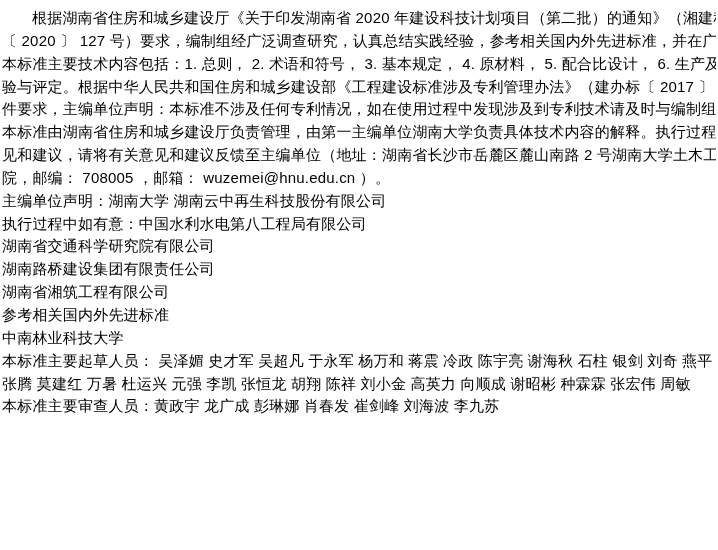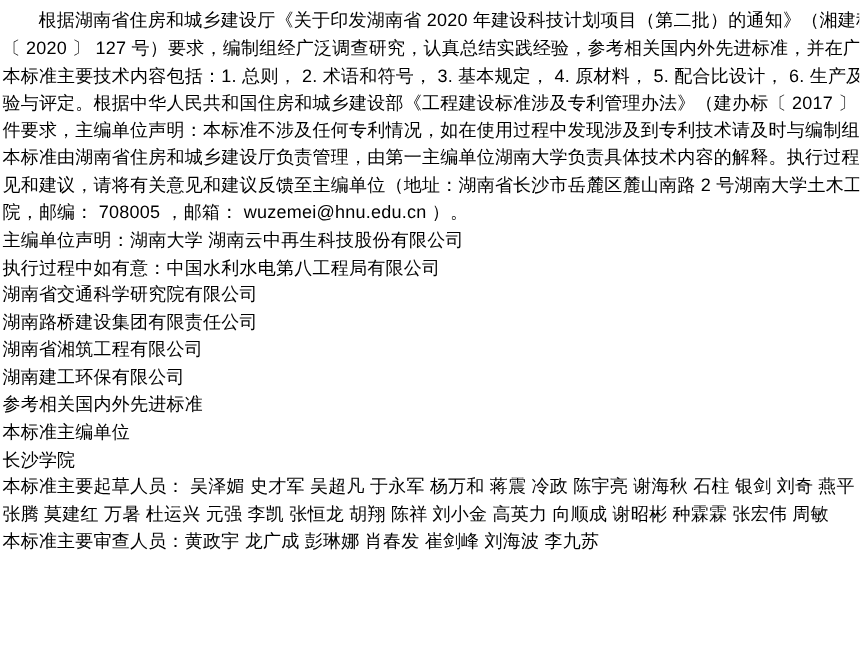--- a/index.html
+++ b/index.html
@@ -43,20 +43,18 @@
   <div class="text-line">验与评定。根据中华人民共和国住房和城乡建设部《工程建设标准涉及专利管理办法》（建办标〔 2017 〕 3 号）文</div>
   <div class="text-line">件要求，主编单位声明：本标准不涉及任何专利情况，如在使用过程中发现涉及到专利技术请及时与编制组联系。</div>
   <div class="text-line">本标准由湖南省住房和城乡建设厅负责管理，由第一主编单位湖南大学负责具体技术内容的解释。执行过程中如有意</div>
   <div class="text-line">见和建议，请将有关意见和建议反馈至主编单位（地址：湖南省长沙市岳麓区麓山南路 2 号湖南大学土木工程学</div>
   <div class="text-line">院，邮编： 708005 ，邮箱： wuzemei@hnu.edu.cn ）。</div>
   <div class="text-line">主编单位声明：湖南大学 湖南云中再生科技股份有限公司</div>
   <div class="text-line">执行过程中如有意：中国水利水电第八工程局有限公司</div>
   <div class="text-line">湖南省交通科学研究院有限公司</div>
   <div class="text-line">湖南路桥建设集团有限责任公司</div>
   <div class="text-line">湖南省湘筑工程有限公司</div>
-  <div class="text-line">湖南建工环保有限公司</div>
   <div class="text-line">参考相关国内外先进标准</div>
-  <div class="text-line">本标准主编单位</div>
-  <div class="text-line">长沙学院</div>
+  <div class="text-line">中南林业科技大学</div>
   <div class="text-line">本标准主要起草人员： 吴泽媚 史才军 吴超凡 于永军 杨万和 蒋震 冷政 陈宇亮 谢海秋 石柱 银剑 刘奇 燕平 张祖华</div>
   <div class="text-line">张腾 莫建红 万暑 杜运兴 元强 李凯 张恒龙 胡翔 陈祥 刘小金 高英力 向顺成 谢昭彬 种霖霖 张宏伟 周敏</div>
   <div class="text-line">本标准主要审查人员：黄政宇 龙广成 彭琳娜 肖春发 崔剑峰 刘海波 李九苏</div>
 </div>
 
 </body></html>

